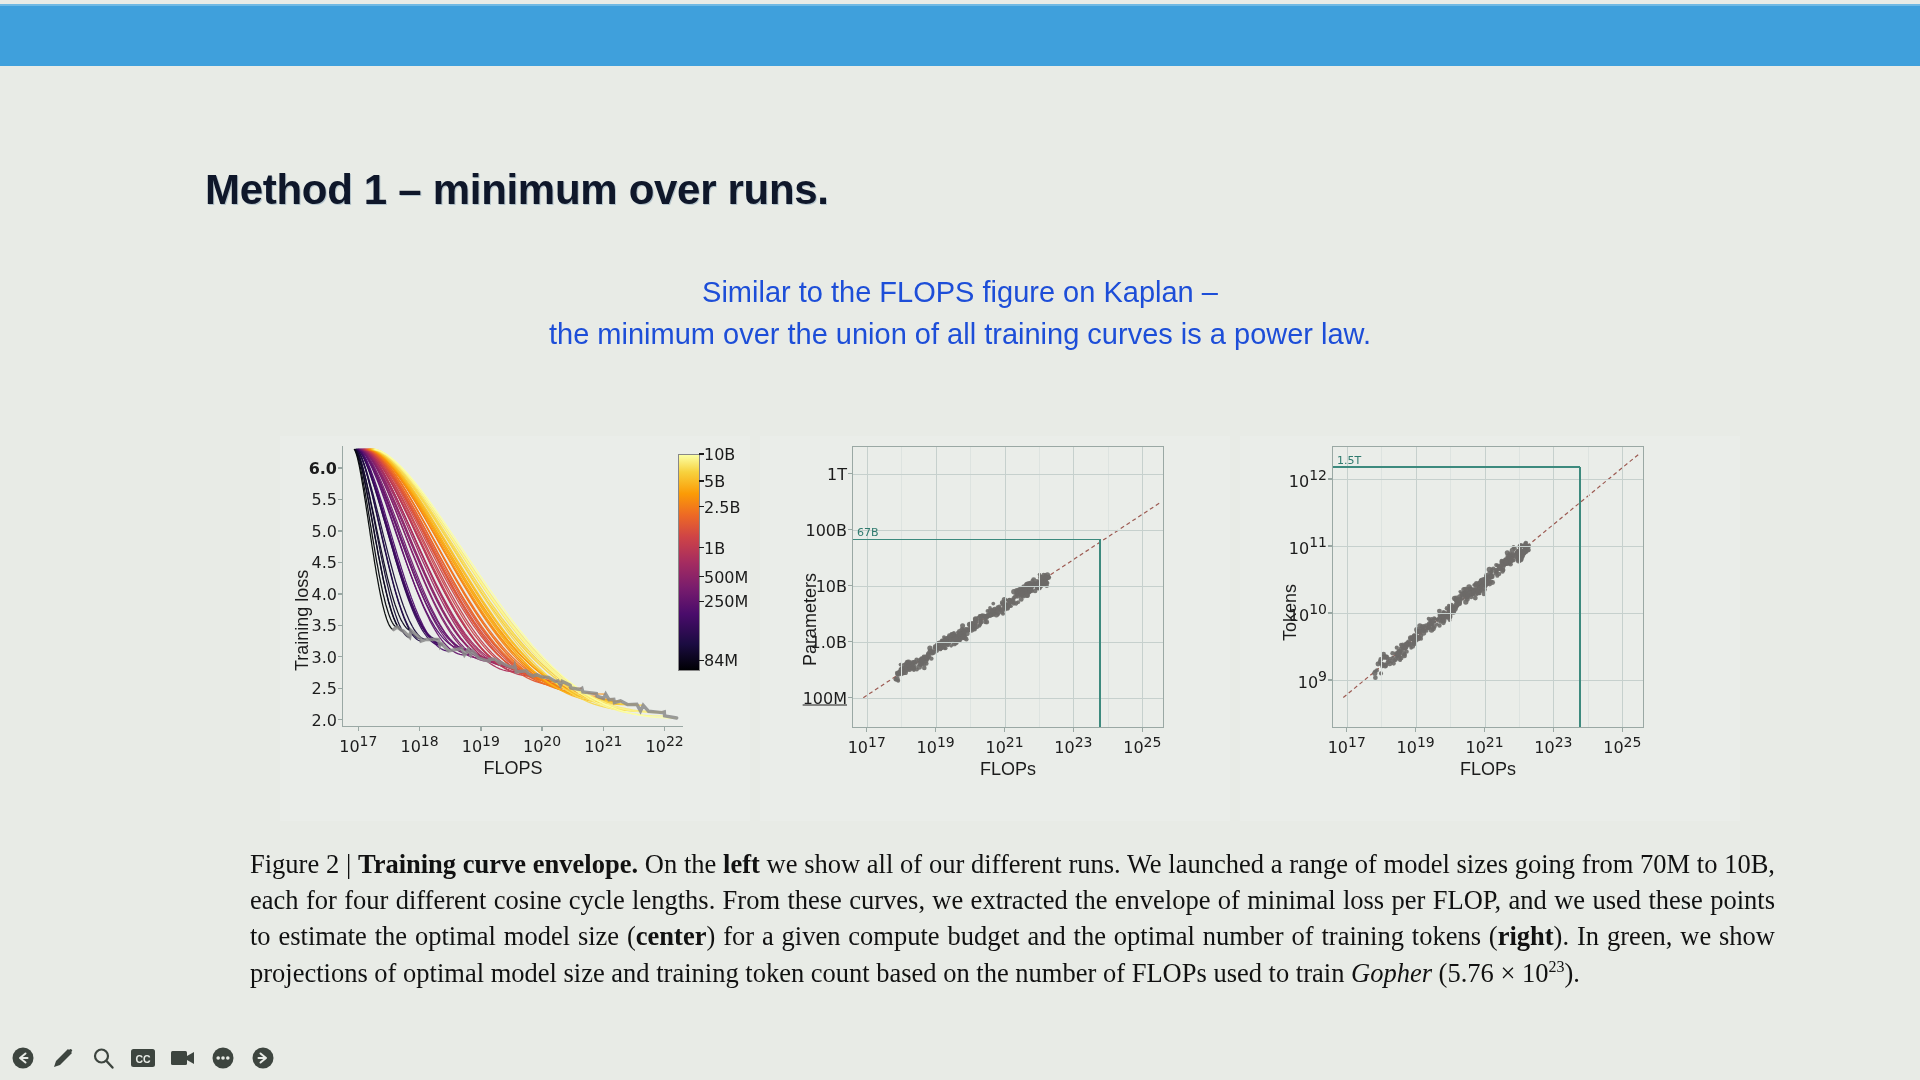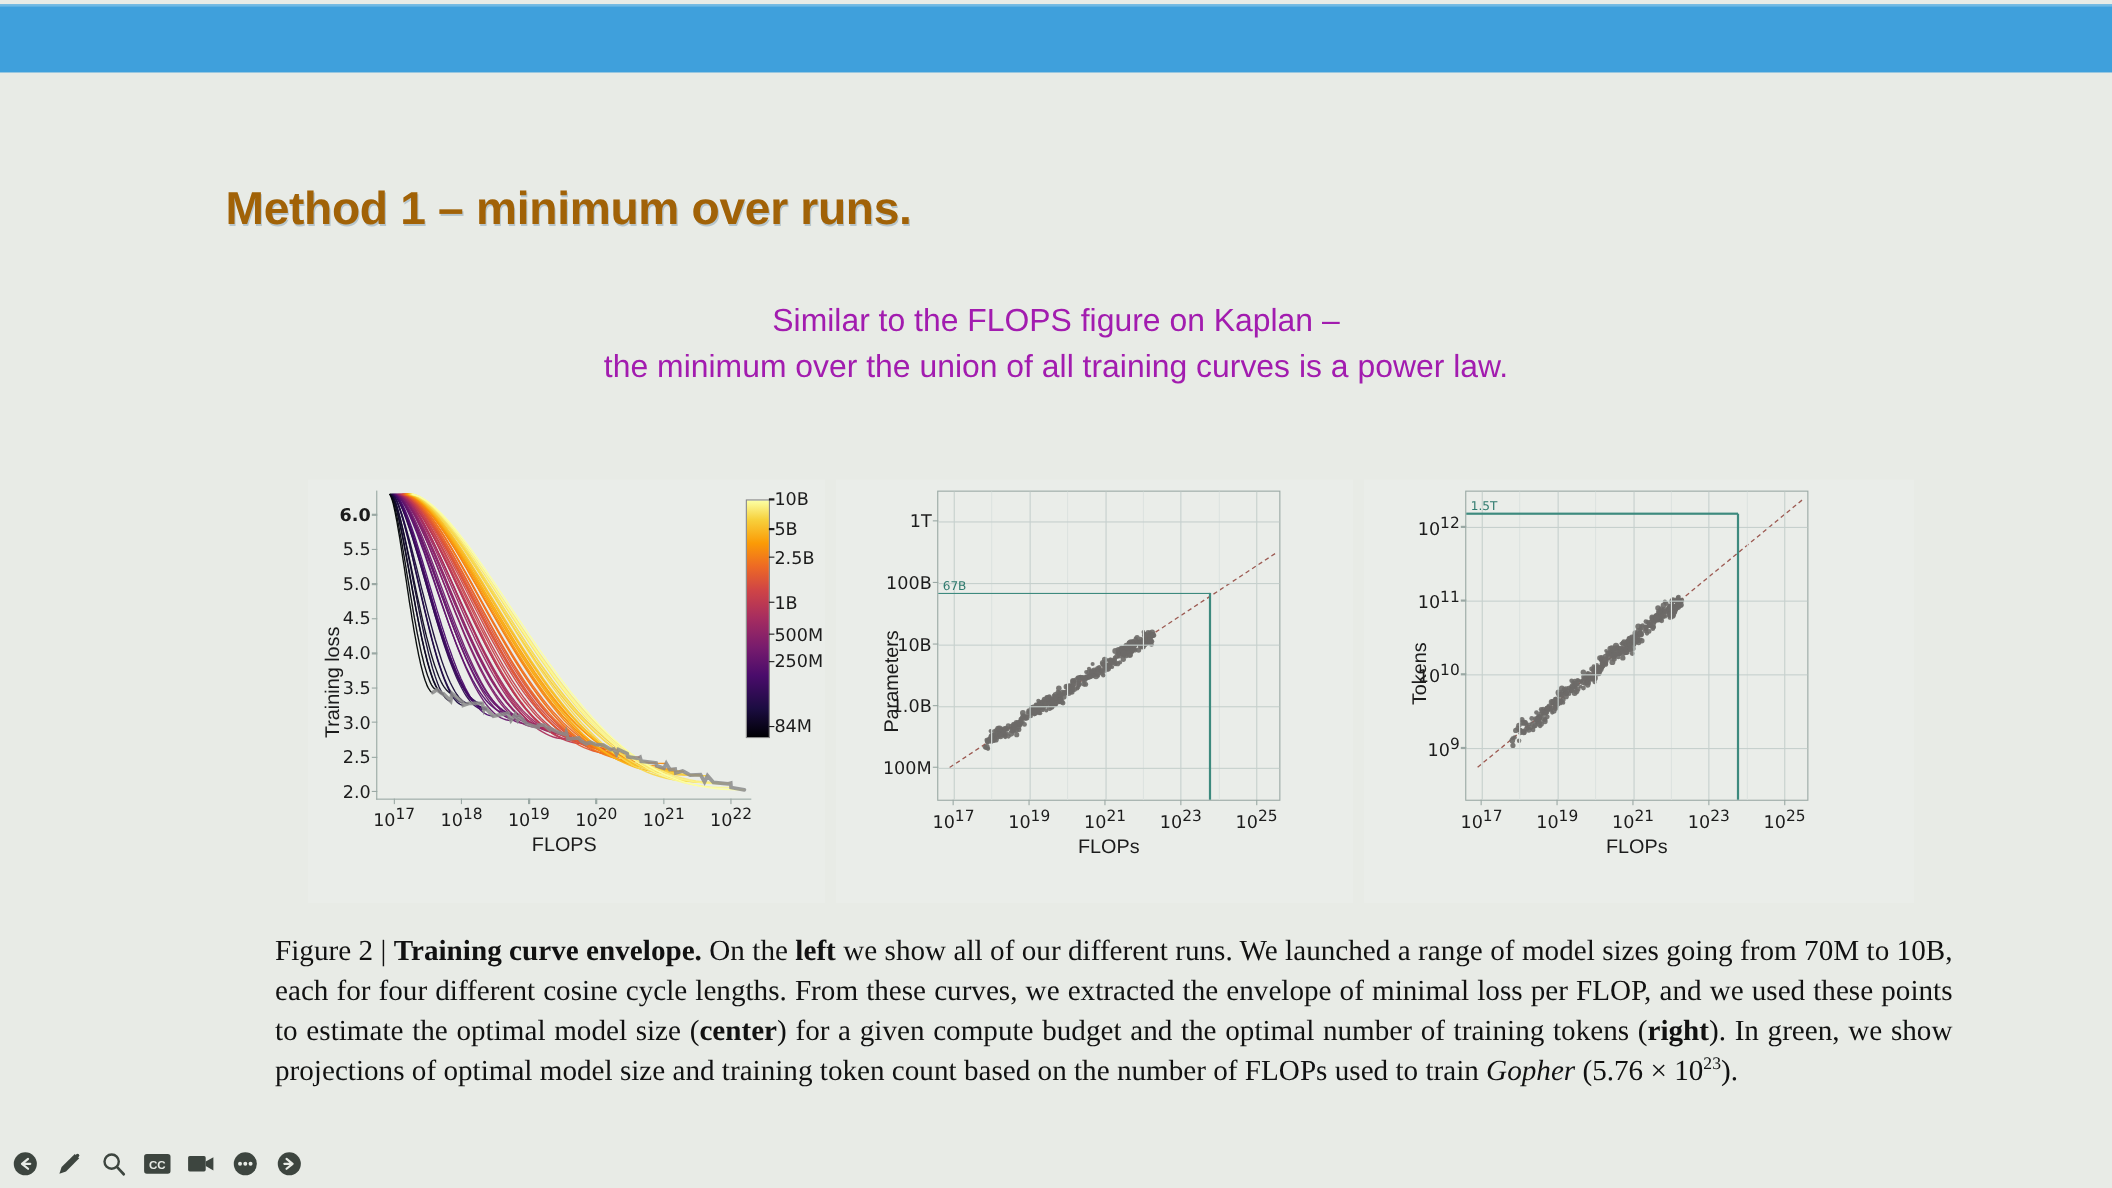--- a/index.html
+++ b/index.html
@@ -28,29 +28,29 @@
   .tb-icon{
     width:26px;height:26px;display:flex;align-items:center;justify-content:center;
     color:#3d453f;cursor:pointer;
   }
   .tb-icon svg{display:block;}
 
   
   #slide-title{
     position:absolute;left:205px;top:100px;
     font-size:42px;font-weight:bold;
-    color:#a16207;
+    color:#0f172a;
     letter-spacing:-0.3px;
     text-shadow:1px 1px 0 rgba(120,150,175,0.45);
     white-space:nowrap;
   }
   #subtitle{
     position:absolute;left:0;top:205px;width:1920px;
     text-align:center;
-    font-size:29px;color:#a21caf;line-height:1.45;
+    font-size:29px;color:#1d4ed8;line-height:1.45;
   }
   #subtitle .l2{display:block;}
 
   
   #figure{
     position:absolute;left:280px;top:370px;width:1460px;height:385px;
   }
   .panel{position:absolute;top:0;height:385px;}
   .panel-bg{
     position:absolute;left:0;top:0;width:100%;height:100%;
@@ -731,21 +731,21 @@
           <div class="gridh" style="top: 82.7188px;"></div>
           <div class="gridh" style="top: 26.7188px;"></div>
           <div class="ytick" style="top: 26.7188px;">1T</div>
           <div class="tickmark" style="left: -5px; top: 26.0188px; width: 5px; height: 1.4px;"></div>
           <div class="ytick" style="top: 82.7188px;">100B</div>
           <div class="tickmark" style="left: -5px; top: 82.0188px; width: 5px; height: 1.4px;"></div>
           <div class="ytick" style="top: 138.719px;">10B</div>
           <div class="tickmark" style="left: -5px; top: 138.019px; width: 5px; height: 1.4px;"></div>
           <div class="ytick" style="top: 194.719px;">1.0B</div>
           <div class="tickmark" style="left: -5px; top: 194.019px; width: 5px; height: 1.4px;"></div>
-          <div class="ytick" style="top: 250.719px;">100M</div>
+          <div class="ytick" style="top: 250.719px; text-decoration: underline;">100M</div>
           <div class="tickmark" style="left: -5px; top: 250.019px; width: 5px; height: 1.4px;"></div>
           <div class="xtick" style="left: 13.7778px;">10<sup>17</sup></div>
           <div class="tickmark" style="left: 13.0778px; top: 280px; width: 1.4px; height: 5px;"></div>
           <div class="xtick" style="left: 82.6667px;">10<sup>19</sup></div>
           <div class="tickmark" style="left: 81.9667px; top: 280px; width: 1.4px; height: 5px;"></div>
           <div class="xtick" style="left: 151.556px;">10<sup>21</sup></div>
           <div class="tickmark" style="left: 150.856px; top: 280px; width: 1.4px; height: 5px;"></div>
           <div class="xtick" style="left: 220.444px;">10<sup>23</sup></div>
           <div class="tickmark" style="left: 219.744px; top: 280px; width: 1.4px; height: 5px;"></div>
           <div class="xtick" style="left: 289.333px;">10<sup>25</sup></div>

